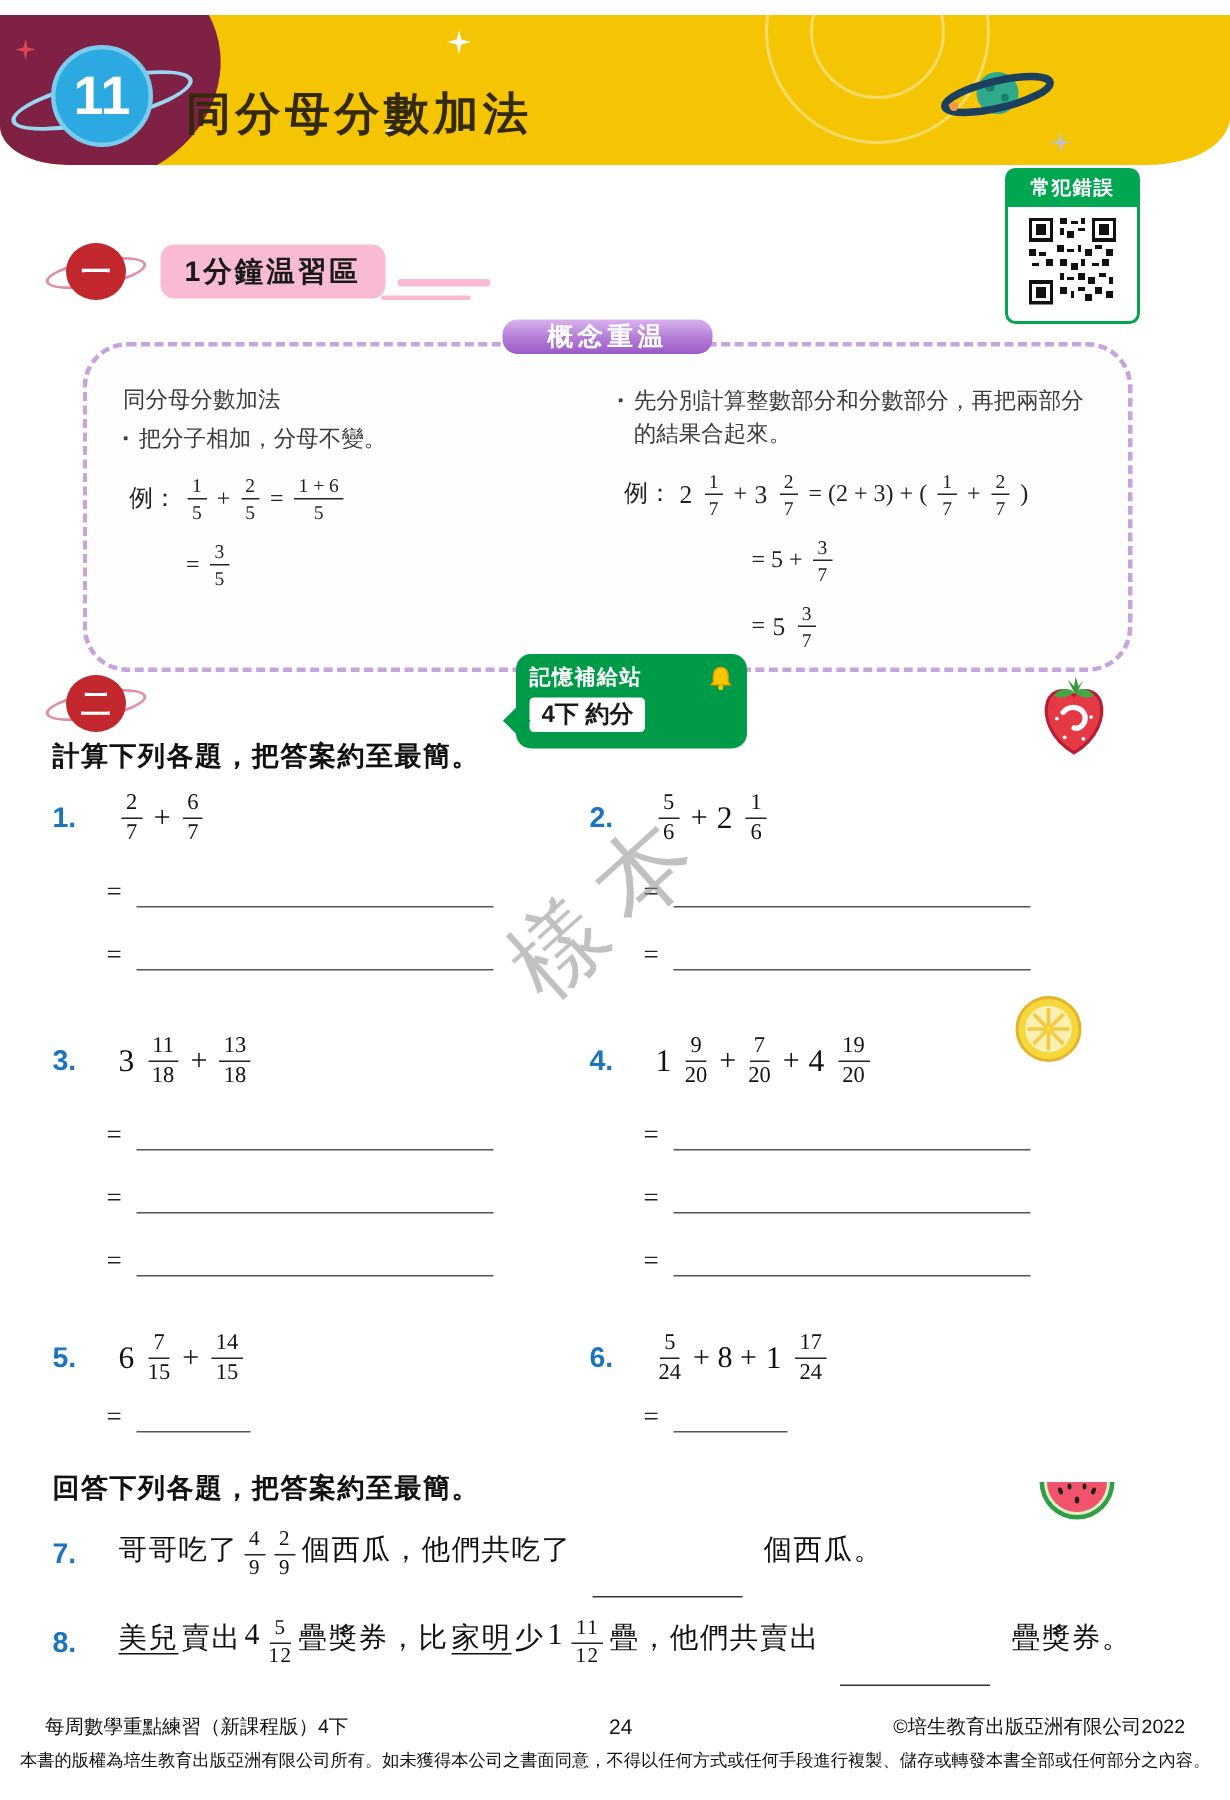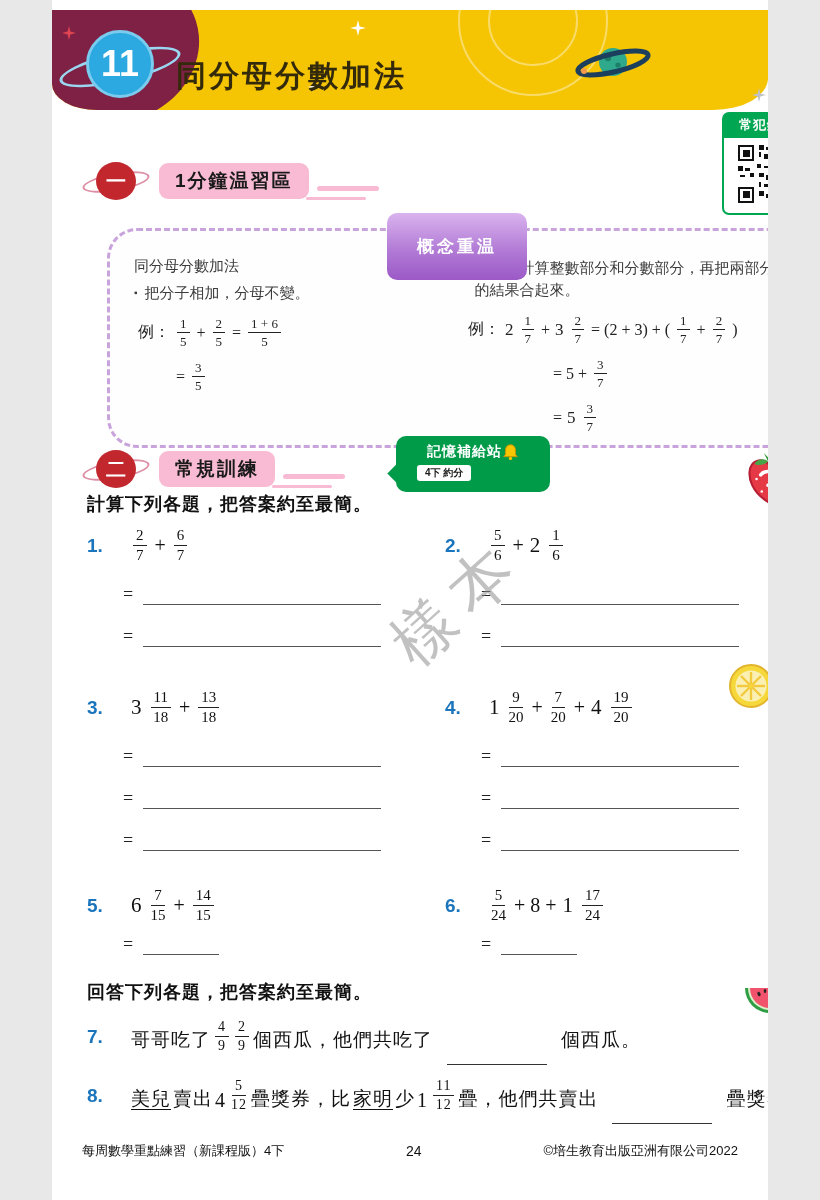--- a/index.html
+++ b/index.html
@@ -1,17 +1,17 @@
 <!DOCTYPE html>
 <html><head>
 <meta charset="utf-8">
 <style>
   * { box-sizing: border-box; }
   body { margin:0; background:#e8e8e8; font-family:"Liberation Sans", sans-serif; }
-  .page { position:relative; width:716px; height:1200px; margin:0 auto; background:#ffffff; overflow:hidden;text-decoration:underline; }
+  .page { position:relative; width:820px; height:1200px; margin:0 auto; background:#ffffff; overflow:hidden;text-decoration:underline; }
 
   
   .banner { position:absolute; top:10px; left:0; right:0; height:100px; background:#F5C402;
             border-radius:0 0 55px 45px / 0 0 32px 26px; overflow:hidden; }
   .maroon-blob { position:absolute; left:-22px; top:-38px; width:170px; height:150px;
                  background:#7E2144; border-radius:50%; transform:rotate(-18deg); }
   .lesson-ring { position:absolute; left:6px; top:42px; width:124px; height:30px; border:3px solid #9AD6F0;
                  border-radius:50%; transform:rotate(-13deg); }
   .lesson-circle { position:absolute; left:34px; top:20px; width:68px; height:68px; border-radius:50%;
                    background:#2BA9E0; border:3px solid #7ACBEE; display:flex; align-items:center; justify-content:center; }
@@ -43,21 +43,21 @@
   .section-label { position:relative; background:#F8BBD3; color:#1a1a1a; font-size:19px; font-weight:bold;
                    padding:5px 16px; border-radius:9px; letter-spacing:2px; }
   .section-label::after { content:""; position:absolute; left:100%; margin-left:8px; bottom:8px; width:62px; height:5px;
                           border-radius:3px; background:#F8BBD3; box-shadow:-12px 10px 0 -1px #F8BBD3; }
 
   
   .concept-box { position:absolute; left:55px; top:228px; width:700px; min-height:192px;
                  border:3px dashed #C9A3DC; border-radius:30px; padding:26px 16px 12px 24px; background:#FFFEFF; }
   .concept-badge { position:absolute; top:-18px; left:50%; transform:translateX(-50%);
                    background:linear-gradient(#D9B3EE 0%, #B27BD6 55%, #9B59C7 100%);
-                   color:#fff; font-size:17px; font-weight:bold; padding:22px 30px; border-radius:10px; letter-spacing:3px; }
+                   color:#fff; font-size:17px; font-weight:bold; padding:0 30px; border-radius:10px; letter-spacing:3px; }
   .concept-cols { display:flex; }
   .concept-left { width:330px; }
   .concept-right { flex:1; }
   .c-heading { font-size:15px; color:#3c3c3c; margin-bottom:6px; }
   .c-bullet { display:flex; font-size:15px; color:#3c3c3c; }
   .c-bullet .marker { font-size:10px; line-height:22px; margin-right:7px; }
   .c-bullet .btext { line-height:22px; }
   .concept-right .btext { max-width:300px; }
   .exlines { margin-top:10px; padding-left:4px; font-family:"Liberation Serif", serif; color:#222; }
   .exline { display:flex; align-items:center; gap:5px; margin-top:13px; white-space:nowrap; font-size:16px; }
@@ -72,24 +72,24 @@
           line-height:1; margin:0 2px; font-family:"Liberation Serif", serif; }
   .fnum { padding:0 3px 2px; border-bottom:1.4px solid #222; }
   .fden { padding-top:2px; }
   .whole { font-family:"Liberation Serif", serif; margin-right:1px; }
 
   
   .memory-box { position:absolute; left:344px; top:436px; width:154px; background:#009B48; border-radius:10px;
                 padding:7px 9px 8px; color:#fff; }
   .memory-box::after { content:""; position:absolute; left:-6px; bottom:12px; width:13px; height:13px;
                        background:#009B48; transform:rotate(45deg); }
-  .mb-title-row { display:flex; align-items:center; justify-content:center; }
+  .mb-title-row { display:flex; align-items:center; justify-content:space-between; }
   .mb-title { font-size:14px; font-weight:bold; letter-spacing:1px; }
-  .mb-tag { display:inline-block; background:#fff; color:#1a1a1a; font-size:10px; font-weight:bold;
-            padding:1px 8px; border-radius:3px; margin:4px 12px 3px; }
+  .mb-tag { display:inline-block; background:#fff; color:#1a1a1a; font-size:16px; font-weight:bold;
+            padding:1px 8px; border-radius:3px; margin:4px 0 3px; }
   .mb-text { font-size:12px; line-height:1.4; }
 
   
   .instruction { position:absolute; left:35px; font-size:18px; font-weight:bold; color:#111; letter-spacing:1px; }
   .i1 { top:492px; }
   .i2 { top:980px; }
 
   
   .problems { position:absolute; left:35px; top:528px; width:752px; display:grid; grid-template-columns:358px 1fr; }
   .prob.r1 { height:162px; }
@@ -103,21 +103,21 @@
   .expr .whole { font-size:21px; }
   .ansline { display:flex; align-items:flex-end; margin:24px 0 0 36px; height:18px;
              font-family:"Liberation Serif", serif; font-size:18px; color:#222; }
   .ansline .line { width:238px; border-bottom:1.5px solid #555; height:16px; margin-left:10px; }
   .ansline.short { margin-top:14px; }
   .ansline.short .line { width:76px; }
 
   
   .word-problems { position:absolute; left:35px; top:1020px; width:752px; }
   .wordprob { display:flex; align-items:center; margin-bottom:26px; }
-  .wordtext { display:flex; align-items:flex-end; gap:2px; margin-left:10px; white-space:nowrap;
+  .wordtext { display:flex; align-items:flex-start; gap:2px; margin-left:10px; white-space:nowrap;
               font-family:"Liberation Serif", serif; font-size:19px; color:#111; letter-spacing:1px; }
   .wordtext .frac { font-size:14px; }
   .wordtext .whole { font-size:20px; }
   .blank { display:inline-block; width:100px; border-bottom:1.6px solid #333; height:20px;
            align-self:flex-end; margin:0 12px -12px; }
   .u { text-decoration:underline; text-underline-offset:4px; }
 
   
   .watermark { position:absolute; left:330px; top:560px; transform:rotate(-42deg); font-size:62px; color:#8f8f8f;
                opacity:.55; font-family:"Liberation Serif", serif; letter-spacing:14px; pointer-events:none; }
@@ -323,21 +323,20 @@
     </div>
   </div>
 
   <div class="section-header sh2">
     <div class="planet-badge">
       <div class="pb-ring"></div>
       <div class="pb-body">
           <span>二</span>
         </div>
     </div>
-    <div class="section-label">常規訓練</div>
   </div>
 
   <div class="memory-box">
     <div class="mb-title-row">
       <span class="mb-title">記憶補給站</span>
       <svg width="17" height="18" viewBox="0 0 20 20">
         <path d="M10 1.5 C6 1.5 4 4.5 4 8.5 L4 13 L2 15.5 L18 15.5 L16 13 L16 8.5 C16 4.5 14 1.5 10 1.5 Z" fill="#F7C600" stroke="#C98F00" stroke-width="1"></path>
         <circle cx="10" cy="17.5" r="2" fill="#F7C600"></circle>
       </svg>
     </div>
@@ -585,14 +584,15 @@
       </div>
   </div>
 
   <div class="watermark">樣本</div>
 
   <div class="footer-row">
     <span>每周數學重點練習（新課程版）4下</span>
     <span class="pageno">24</span>
     <span>©培生教育出版亞洲有限公司2022</span>
   </div>
+  <div class="copyright">本書的版權為培生教育出版亞洲有限公司所有。如未獲得本公司之書面同意，不得以任何方式或任何手段進行複製、儲存或轉發本書全部或任何部分之內容。</div>
 
 </div>
 
 </body></html>

